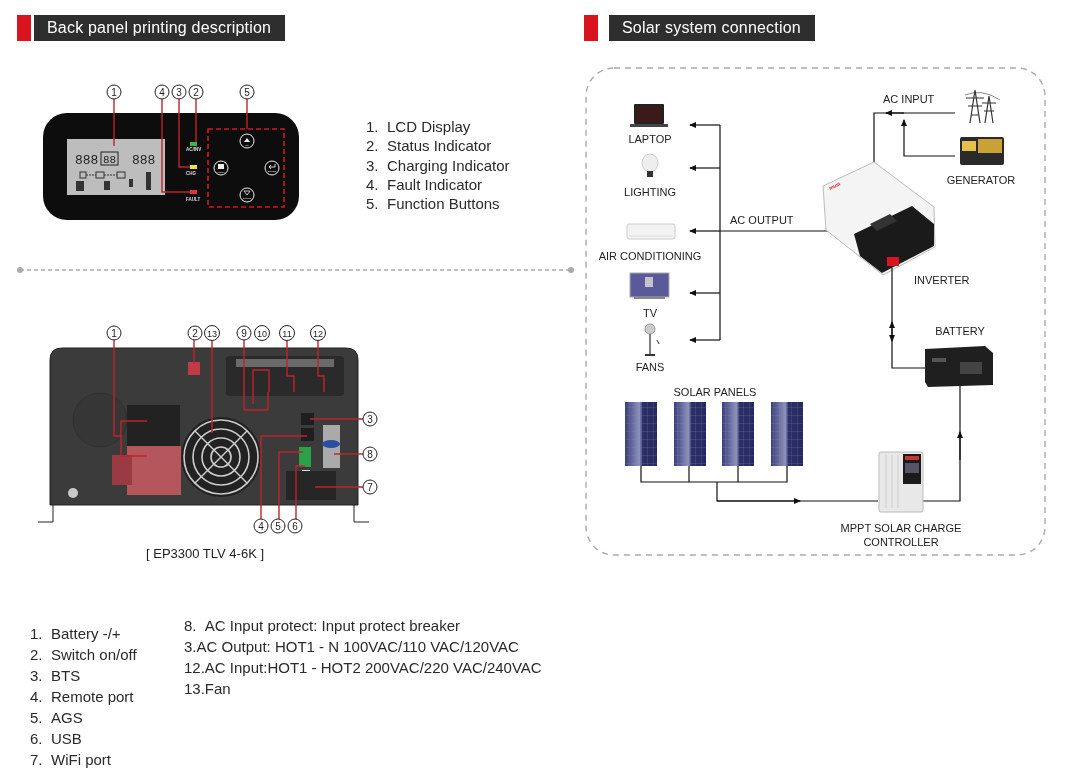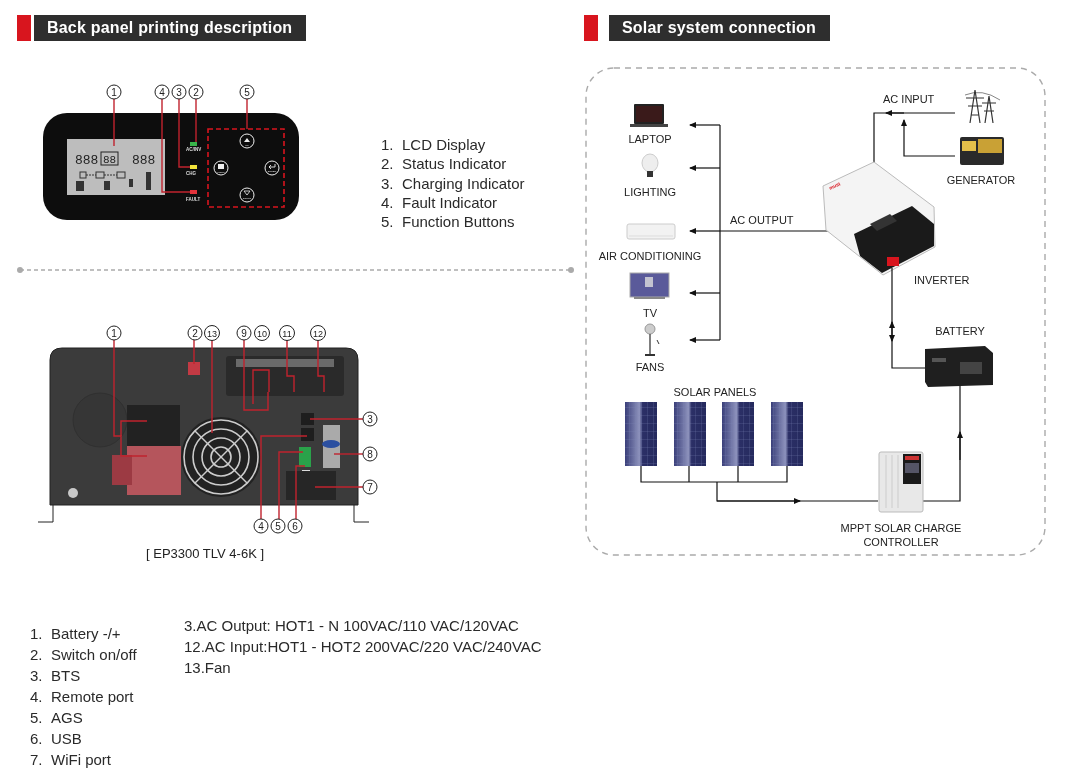--- a/index.html
+++ b/index.html
@@ -1,31 +1,31 @@
 <!DOCTYPE html>
 <html><head>
 <meta charset="utf-8">
 <style>
   * { margin: 0; padding: 0; box-sizing: border-box; }
   html, body { width: 1066px; height: 777px; background: #ffffff; overflow: hidden; }
   body { position: relative; font-family: "Liberation Sans", sans-serif; color: #222; }
 
   .section-header { position: absolute; height: 26px; display: flex; align-items: stretch; }
   .section-header .accent { width: 14px; background: #d8151e; margin-right: 3px; }
-  .section-header .title-box { background: #2e2e2e; color: #fff; font-weight: bold; font-size: 16px;
+  .section-header .title-box { background: #2e2e2e; color: #fff; font-weight: normal; font-size: 16px;
     padding: 0 14px 0 13px; display: flex; align-items: center; letter-spacing: 0.2px; }
 
   #hdr-back { left: 17px; top: 15px; }
   #hdr-solar { left: 584px; top: 15px; gap: 8px; }
 
   .legend { position: absolute; font-size: 15px; line-height: 19.3px; color: #2a2a2a; }
   .legend li { list-style: none; white-space: nowrap; }
   .legend .num { display: inline-block; min-width: 21px; }
 
-  #front-legend { left: 366px; top: 135px; margin-left: 15px; }
+  #front-legend { left: 366px; top: 117px; }
   #rear-legend-a { left: 30px; top: 615px; line-height: 21px; margin-top: 8px; }
   #rear-legend-b { left: 184px; top: 615px; line-height: 21px; }
   #rear-legend-b .num { min-width: 0; }
 
   .diagram-svg { position: absolute; left: 0; top: 0; }
   .lbl { font-family: "Liberation Sans", sans-serif; fill: #222; }
   .model-caption { position: absolute; left: 146px; top: 546px; font-weight: normal; font-size: 13px; color: #222; }
 </style>
 </head>
 <body>
@@ -395,16 +395,17 @@
 <ul class="legend" id="rear-legend-a">
   <li><span class="num">1.</span><span>Battery -/+</span></li>
   <li><span class="num">2.</span><span>Switch on/off</span></li>
   <li><span class="num">3.</span><span>BTS</span></li>
   <li><span class="num">4.</span><span>Remote port</span></li>
   <li><span class="num">5.</span><span>AGS</span></li>
   <li><span class="num">6.</span><span>USB</span></li>
   <li><span class="num">7.</span><span>WiFi port</span></li>
 </ul>
 <ul class="legend" id="rear-legend-b">
+  <li><span class="num" style="white-space:pre">8.  </span><span>AC Input protect: Input protect breaker</span></li>
   <li><span class="num">3.</span><span>AC Output: HOT1 - N 100VAC/110 VAC/120VAC</span></li>
   <li><span class="num">12.</span><span>AC Input:HOT1 - HOT2 200VAC/220 VAC/240VAC</span></li>
   <li><span class="num">13.</span><span>Fan</span></li>
 </ul>
 
 </body></html>

